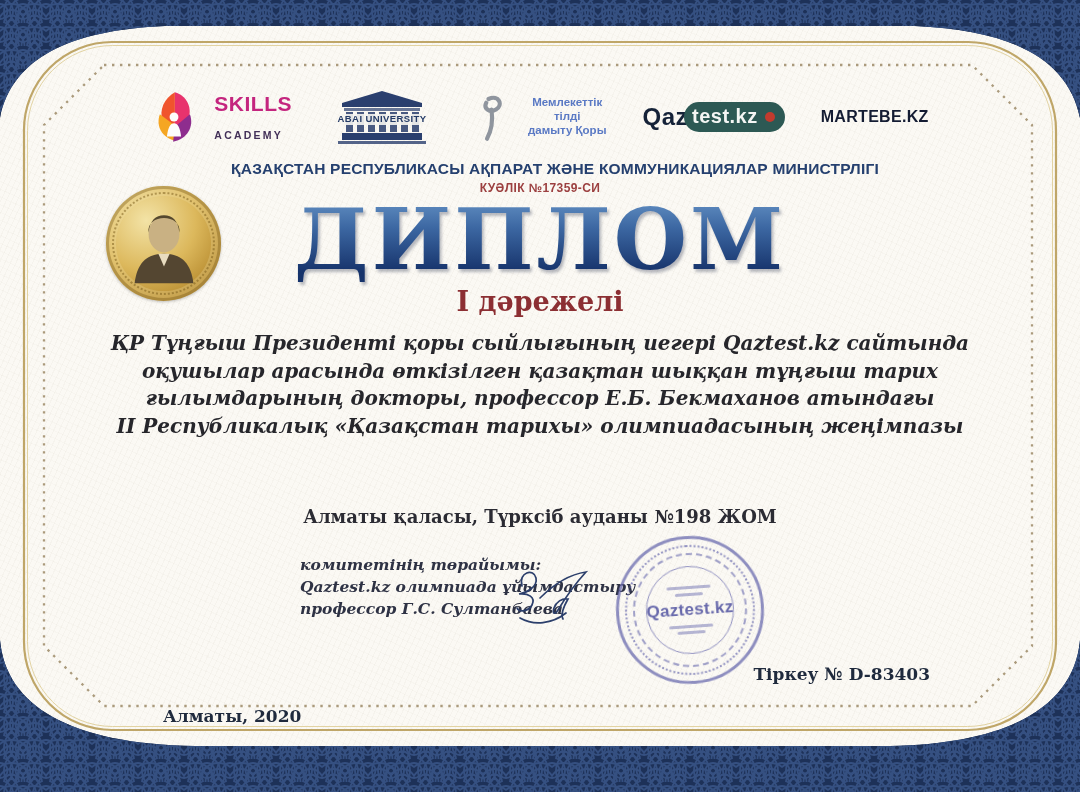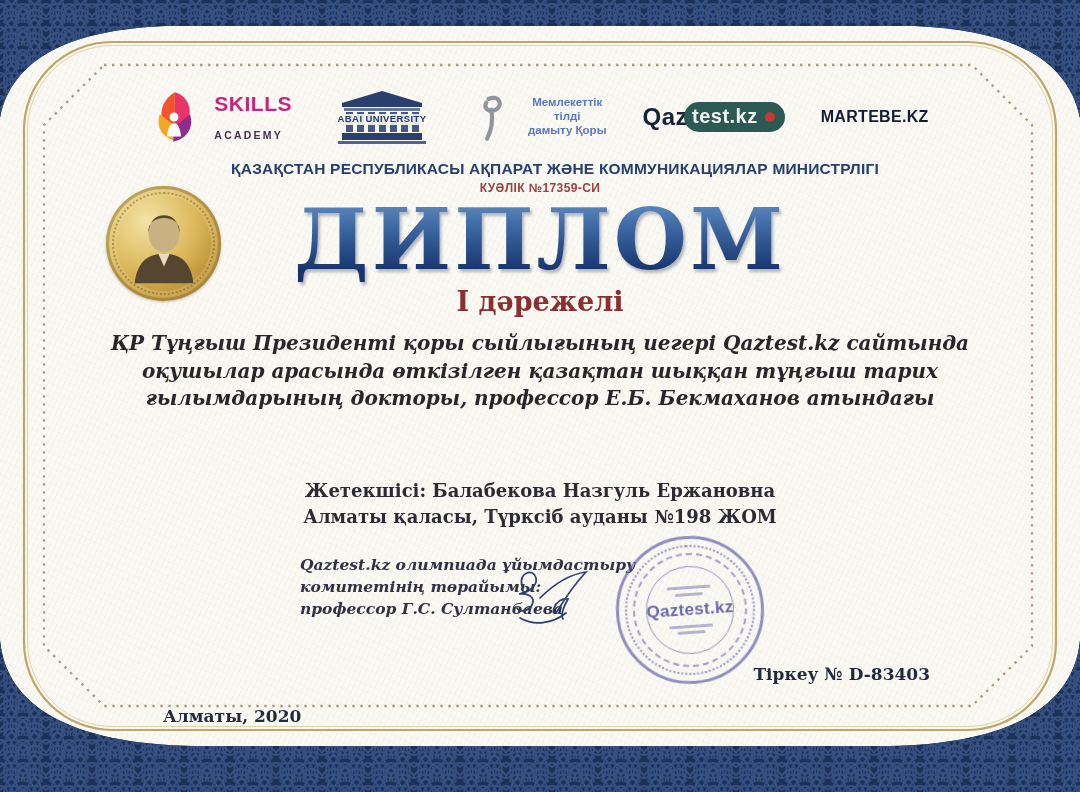--- a/index.html
+++ b/index.html
@@ -191,28 +191,28 @@
       </svg>
     </div>
 
     <div class="title">ДИПЛОМ</div>
     <div class="degree">І дәрежелі</div>
 
     <div class="body-text">
       <div>ҚР Тұңғыш Президенті қоры сыйлығының иегері Qaztest.kz сайтында</div>
       <div>оқушылар арасында өткізілген қазақтан шыққан тұңғыш тарих</div>
       <div>ғылымдарының докторы, профессор Е.Б. Бекмаханов атындағы</div>
-    </div>
-
-    <div class="supervisor">Жетекшісі: Балабекова Назгуль Ержановна</div>
+      <div>ІІ Республикалық «Қазақстан тарихы» олимпиадасының жеңімпазы</div>
+    </div>
+
     <div class="school">Алматы қаласы, Түрксіб ауданы  №198 ЖОМ</div>
 
     <div class="sig-block">
+      <div>комитетінің төрайымы:</div>
       <div>Qaztest.kz олимпиада ұйымдастыру</div>
-      <div>комитетінің төрайымы:</div>
       <div>профессор Г.С. Султанбаева</div>
     </div>
     <svg class="sig-svg" width="100" height="78" viewBox="0 0 100 78">
       <g fill="none" stroke="#2c3f6b" stroke-width="1.7" stroke-linecap="round">
         <path d="M24,24 C20,10 36,6 38,16 C40,25 28,31 21,32 C30,31 38,35 34,43 C31,49 21,51 19,46"></path>
         <path d="M42,36 C58,20 74,12 88,10 C76,23 66,38 60,48 C57,53 54,52 56,46 C58,40 64,36 70,37 C66,44 62,52 65,57"></path>
         <path d="M22,56 C36,64 54,62 68,51"></path>
       </g>
     </svg>
 

